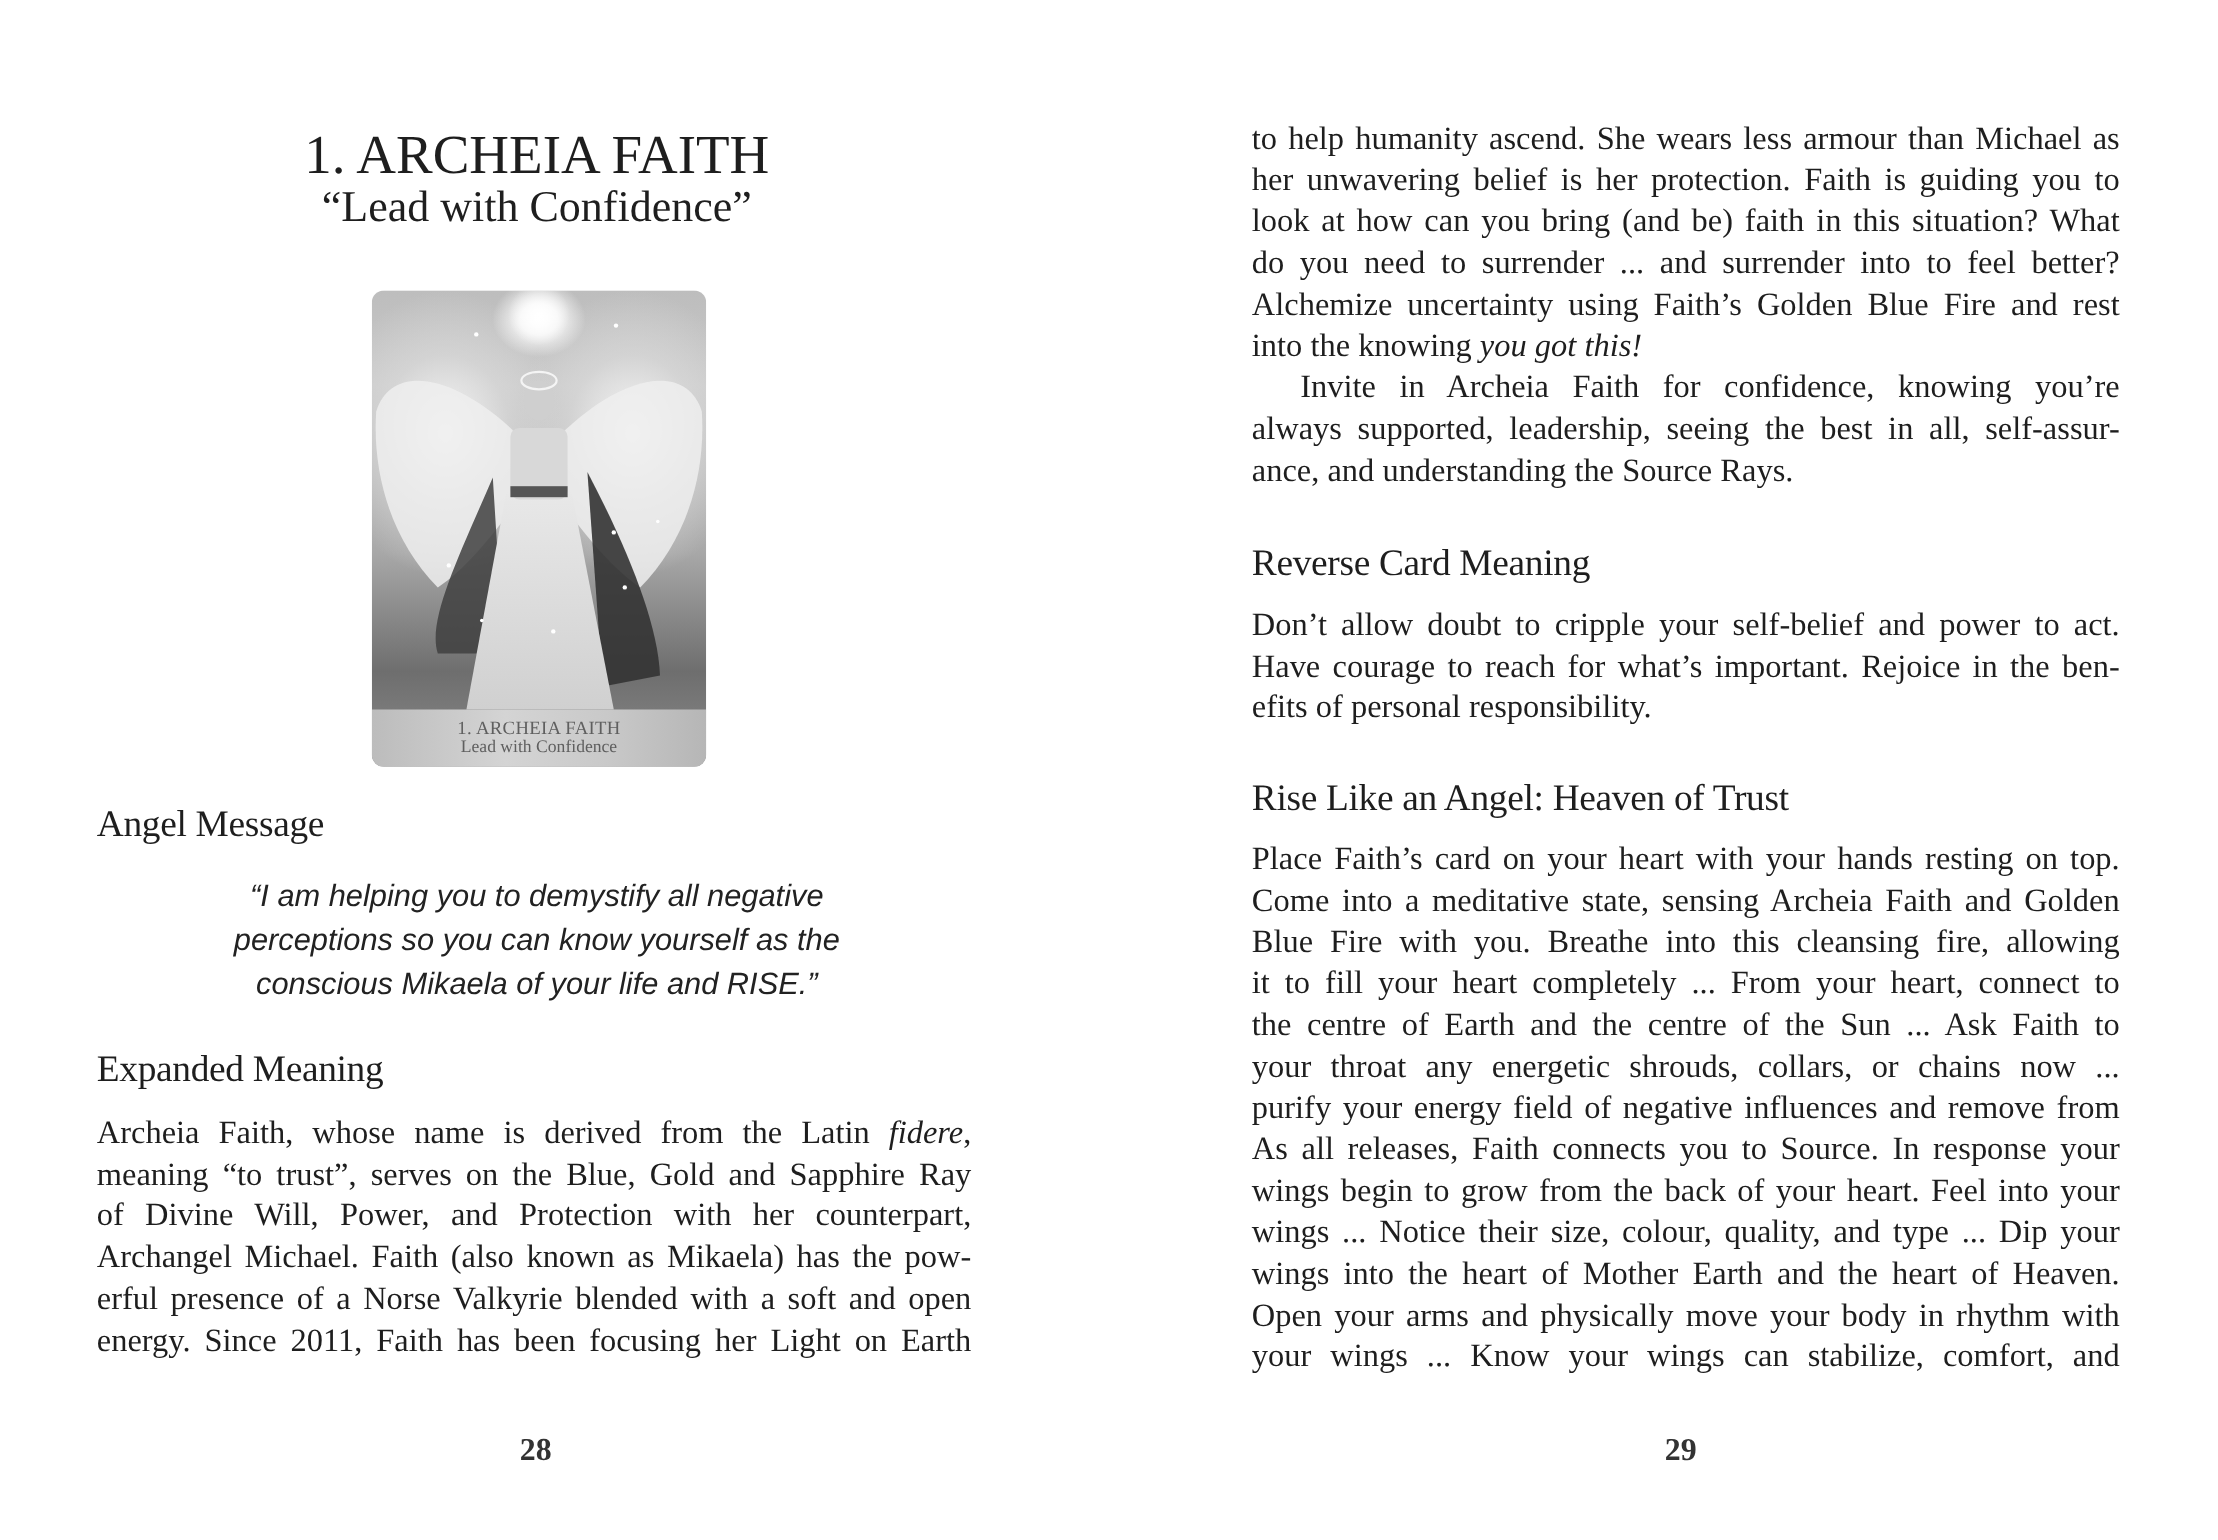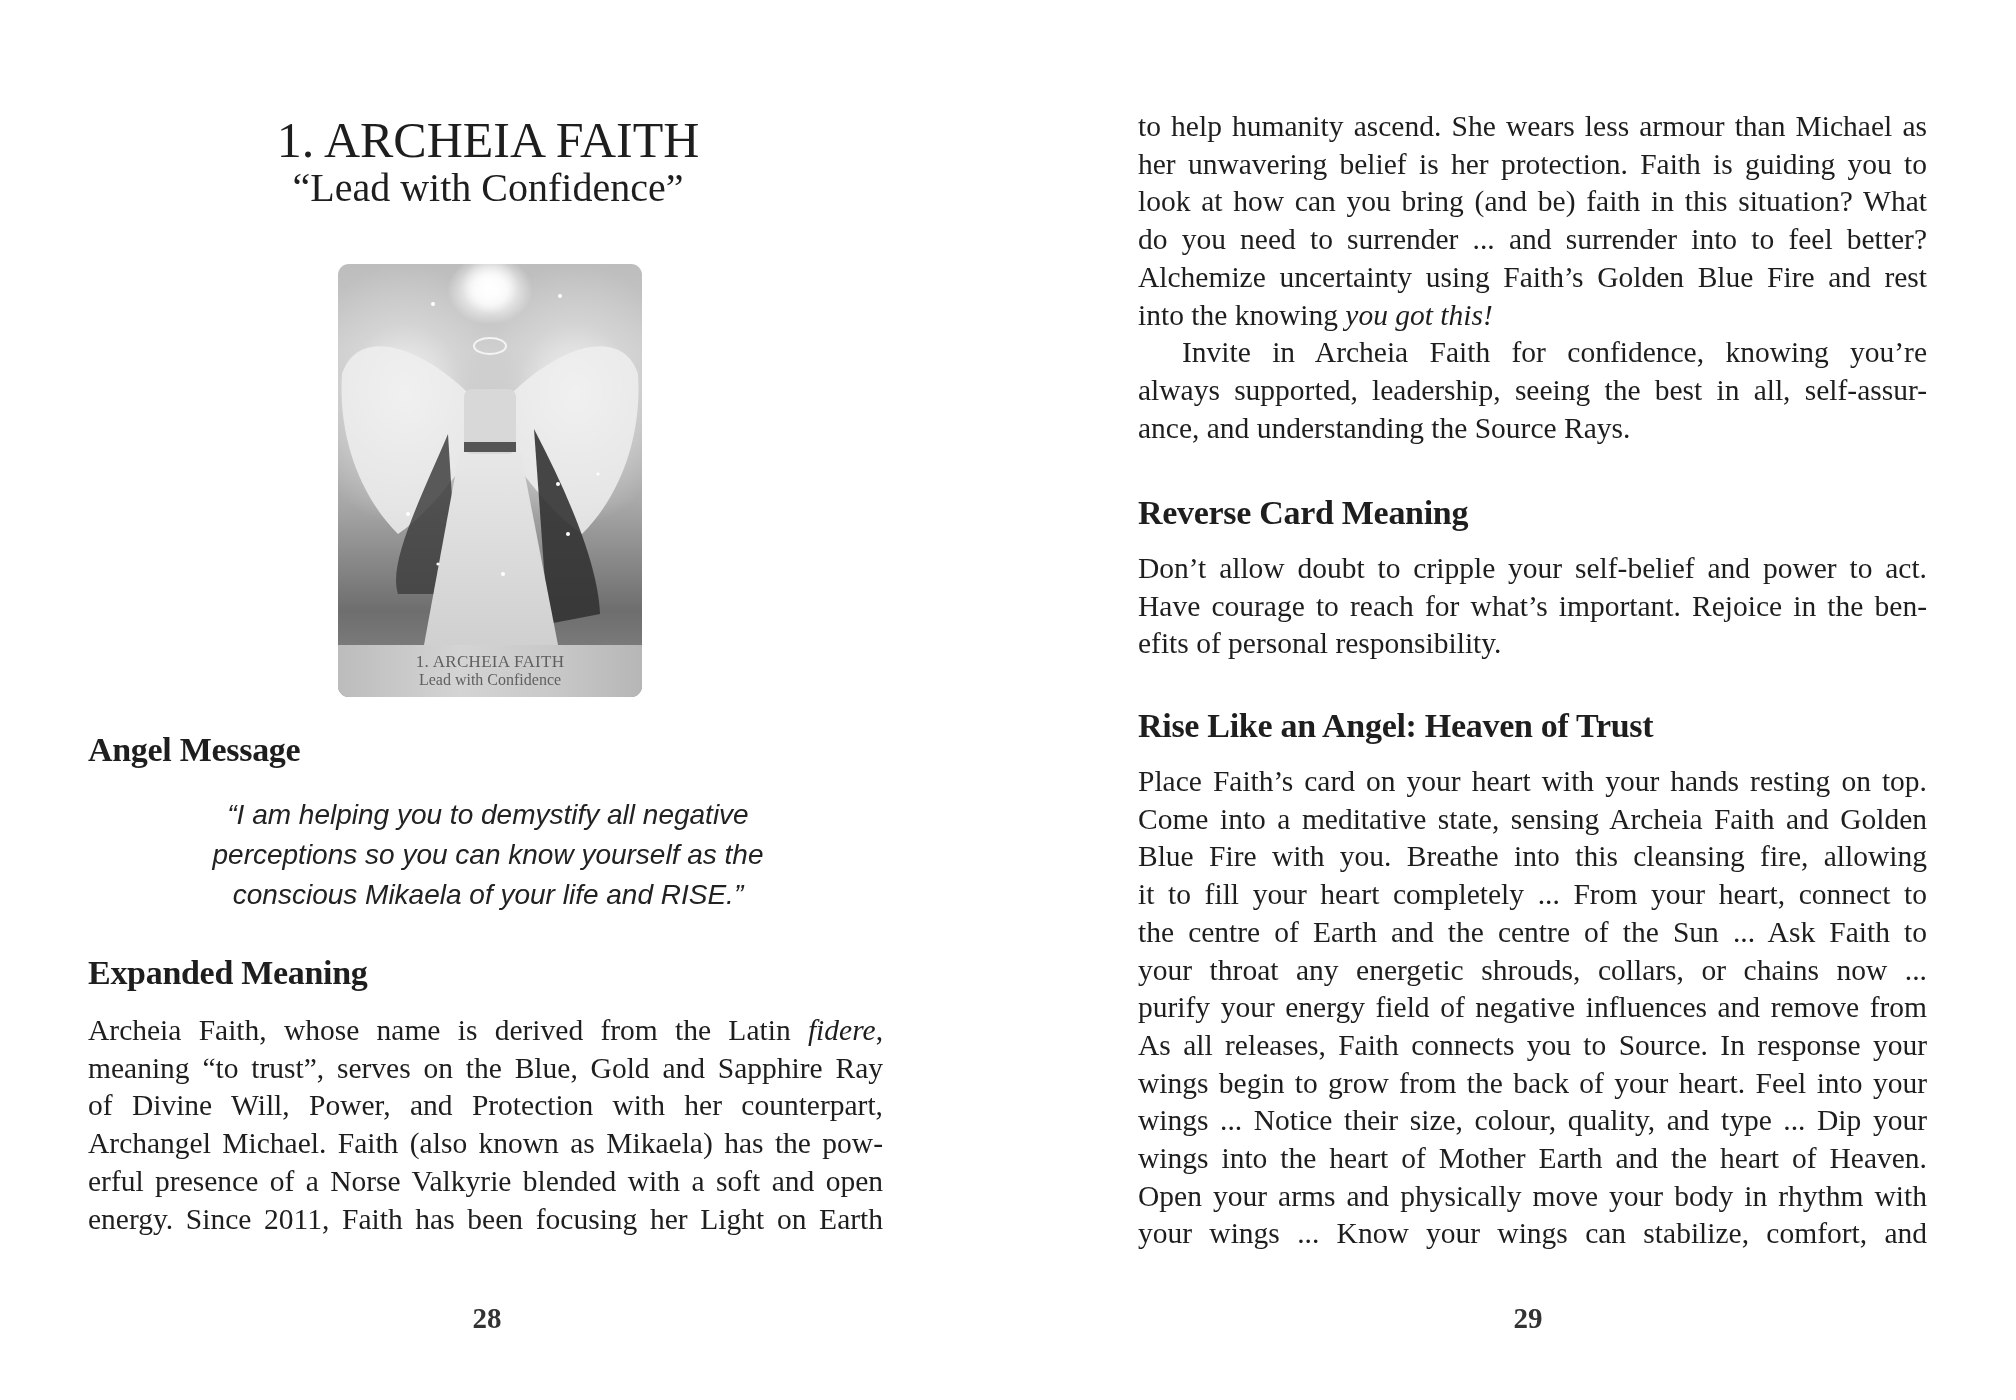--- a/index.html
+++ b/index.html
@@ -35,21 +35,21 @@
   .card svg { position: absolute; left: 0; top: 0; }
   .card-caption {
     position: absolute; left: 0; right: 0; top: 381px; height: 52px;
     background: linear-gradient(90deg, #bcbcbc 0%, #d4d4d4 40%, #c9c9c9 70%, #b6b6b6 100%);
     text-align: center; color: #5f5f5f;
   }
   .card-caption .cap1 { display: block; font-size: 17px; line-height: 18px; margin-top: 8px; letter-spacing: 0.3px; }
   .card-caption .cap2 { display: block; font-size: 16px; line-height: 18px; }
 
   
-  .heading { font-weight: bold; font-size: 34px; line-height: 40px; letter-spacing: -0.3px; }
+  .heading { font-weight: normal; font-size: 34px; line-height: 40px; letter-spacing: -0.3px; }
 
   
   .quote {
     left: 150px; width: 676px; top: 795px; text-align: center;
     font-family: "Liberation Sans", "DejaVu Sans", sans-serif; font-style: italic;
     font-size: 28px; line-height: 40px; color: #222;
   }
 
   
   .body-text {

